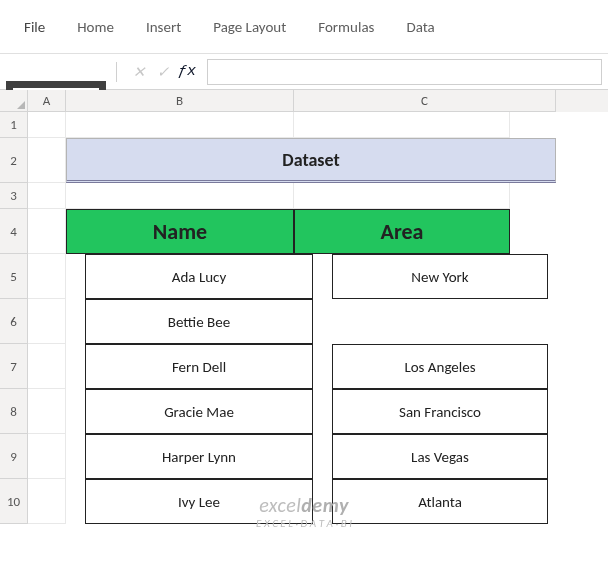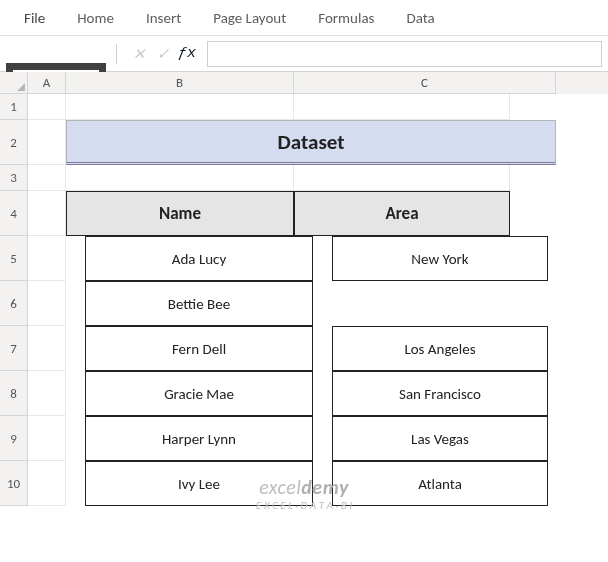--- a/index.html
+++ b/index.html
@@ -9,21 +9,21 @@
       background: #fff;
       width: 608px;
       height: 562px;
       overflow: hidden;
       position: relative;
     }
     
     .ribbon {
       display: flex;
       align-items: center;
-      height: 36px;
+      height: 54px;
       background: #fff;
       border-bottom: 1px solid #e0e0e0;
       padding: 0 8px;
     }
     .ribbon-tab {
       padding: 0 16px;
       height: 100%;
       display: flex;
       align-items: center;
       color: #5e5e5e;
@@ -156,30 +156,30 @@
     }
     .cellA { width: 38px; }
     .cellB { width: 228px; }
     .cellC { width: 216px; }
     
     .banner {
       background: #d6dcef;
       border: 1px solid #b4b4b4;
       border-bottom: 3px double #7a7a9c;
       font-weight: bold;
-      font-size: 21px;
+      font-size: 18px;
       color: #222;
       width: 490px;
     }
     
     .thead {
-      background: #e5e5e5;
+      background: #22c55e;
       border: 1px solid #222 !important;
       font-weight: bold;
-      font-size: 17px;
+      font-size: 22px;
     }
     .tbody {
       border: 1px solid #222 !important;
       font-size: 15px;
       margin-left: 19px;
     }
     
     .watermark {
       position: absolute;
       left: 50%;

